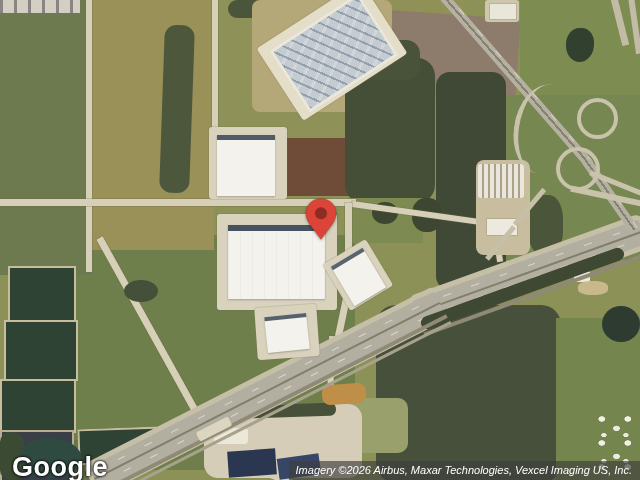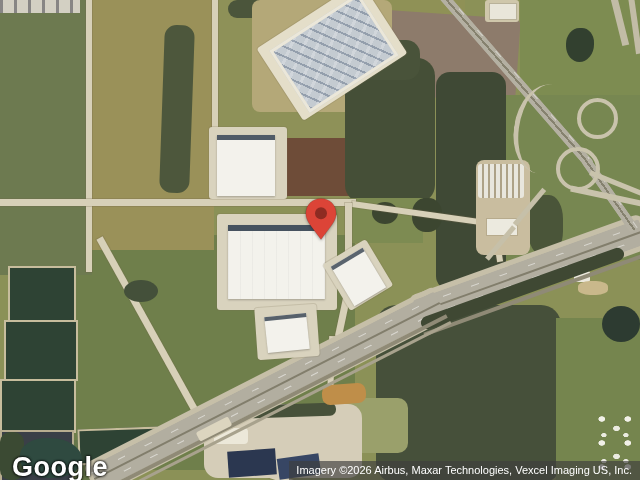--- a/index.html
+++ b/index.html
@@ -51,21 +51,21 @@
   .crop { background:#2e4334; border:2px solid #c7bd9d; }
   
   .pin { position:absolute; left:303px; top:197px; width:36px; height:44px;
          filter:drop-shadow(0 1px 1.5px rgba(0,0,0,.35)); }
   .glogo { position:absolute; left:12px; top:452px; color:#fff; font-size:27px; font-weight:bold;
            letter-spacing:.5px;
            text-shadow:0 1px 3px rgba(0,0,0,.6), 1px 0 2px rgba(0,0,0,.45), -1px 0 2px rgba(0,0,0,.45), 0 -1px 2px rgba(0,0,0,.4);
            cursor:pointer; }
   .attr-bar { position:absolute; right:0; bottom:0; height:19px; line-height:19px;
               background:rgba(62,62,62,.66); color:#fff; font-size:11px; padding:0 8px 0 7px;
-              white-space:nowrap; }
+              white-space:nowrap;font-style:italic; }
 </style>
 </head>
 <body>
 
 <div class="screen">
   <div class="a" style="left:0;top:0;width:640px;height:480px;">
 
     <div class="a t-mow" style="left:70px;top:235px;width:285px;height:235px;background:#6f7f4b;"></div>
     <div class="a" style="left:0;top:440px;width:100px;height:40px;background:#66764a;"></div>
     <div class="a t-rural" style="left:0;top:0;width:92px;height:275px;background:#6d7a50;"></div>

